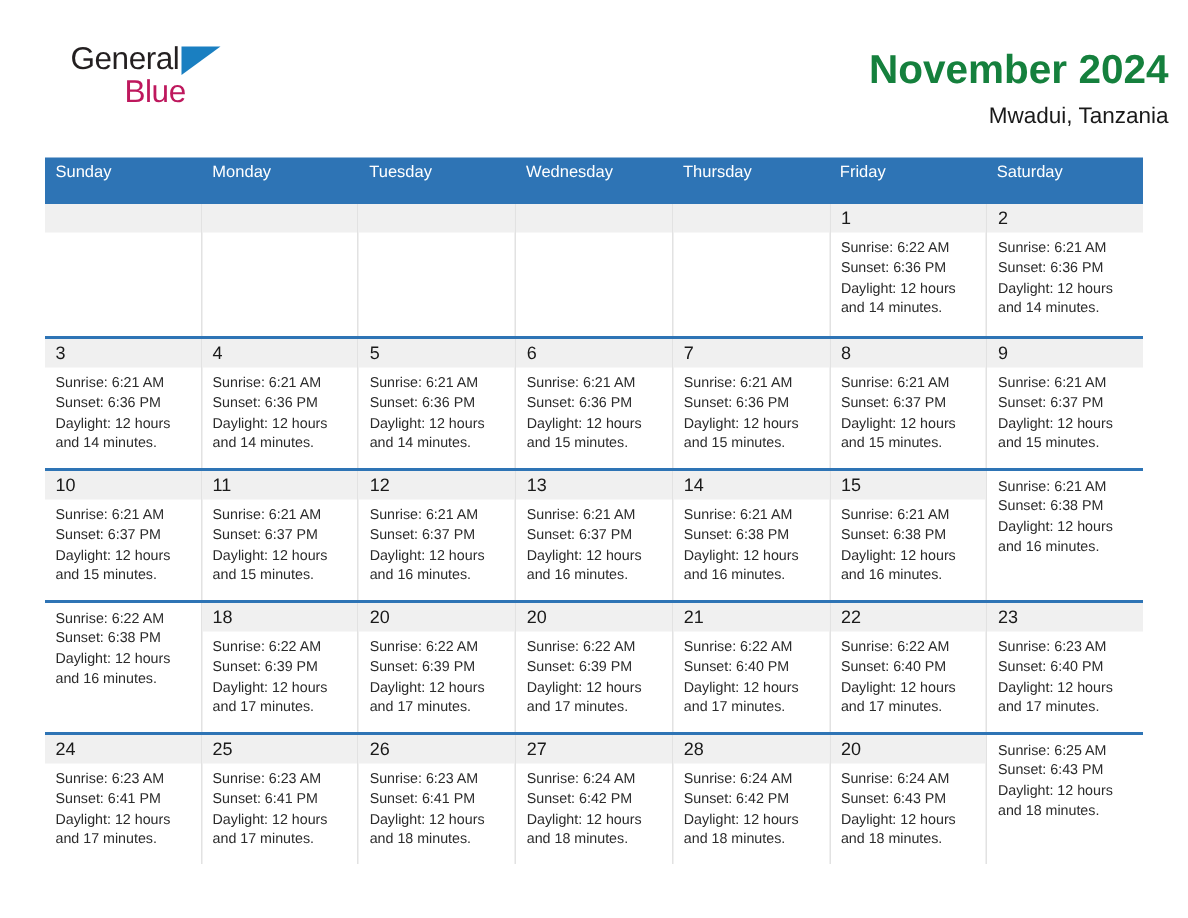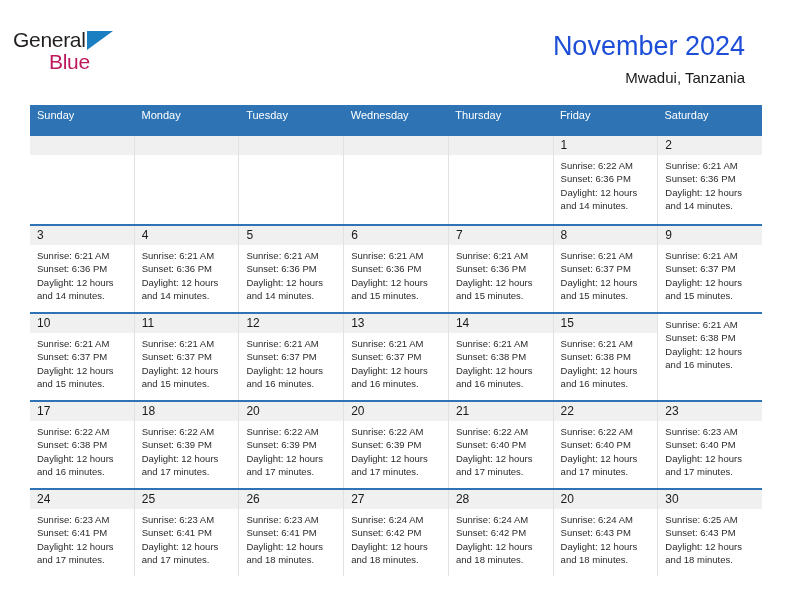--- a/index.html
+++ b/index.html
@@ -18,21 +18,21 @@
   .page {
     position: relative;
     width: 792px;
     height: 612px;
     box-sizing: border-box;
   }
 
   
   .topbar {
     position: absolute;
-    left: 13px;
+    left: 47px;
     top: 28px;
     width: 732px;
     height: 64px;
     display: flex;
     align-items: flex-start;
     justify-content: space-between;
   }
 
   
   .logo {
@@ -69,22 +69,22 @@
     color: #be185d;
     line-height: 24px;
   }
 
   .titles {
     text-align: right;
     padding-top: 2px;
   }
   .cal-title {
     font-size: 27px;
-    font-weight: normal;
-    color: #1d4ed8;
+    font-weight: bold;
+    color: #15803d;
     line-height: 32px;
     white-space: nowrap;
   }
   .cal-sub {
     font-size: 15px;
     color: #1a1a1a;
     line-height: 22px;
     margin-top: 5px;
     white-space: nowrap;
   }
@@ -388,23 +388,20 @@
             <div class="lines">
               <div class="ln">Sunrise: 6:21 AM</div>
               <div class="ln">Sunset: 6:38 PM</div>
               <div class="ln">Daylight: 12 hours</div>
               <div class="ln">and 16 minutes.</div>
             </div>
           </div>
         </div>
         <div class="week">
           <div class="day">
-            <div class="numstrip">
-              <div class="num">17</div>
-            </div>
             <div class="lines">
               <div class="ln">Sunrise: 6:22 AM</div>
               <div class="ln">Sunset: 6:38 PM</div>
               <div class="ln">Daylight: 12 hours</div>
               <div class="ln">and 16 minutes.</div>
             </div>
           </div>
           <div class="day">
             <div class="numstrip">
               <div class="num">18</div>
@@ -533,23 +530,20 @@
               <div class="num">20</div>
             </div>
             <div class="lines">
               <div class="ln">Sunrise: 6:24 AM</div>
               <div class="ln">Sunset: 6:43 PM</div>
               <div class="ln">Daylight: 12 hours</div>
               <div class="ln">and 18 minutes.</div>
             </div>
           </div>
           <div class="day">
-            <div class="numstrip">
-              <div class="num">30</div>
-            </div>
             <div class="lines">
               <div class="ln">Sunrise: 6:25 AM</div>
               <div class="ln">Sunset: 6:43 PM</div>
               <div class="ln">Daylight: 12 hours</div>
               <div class="ln">and 18 minutes.</div>
             </div>
           </div>
         </div>
       </div>
 

